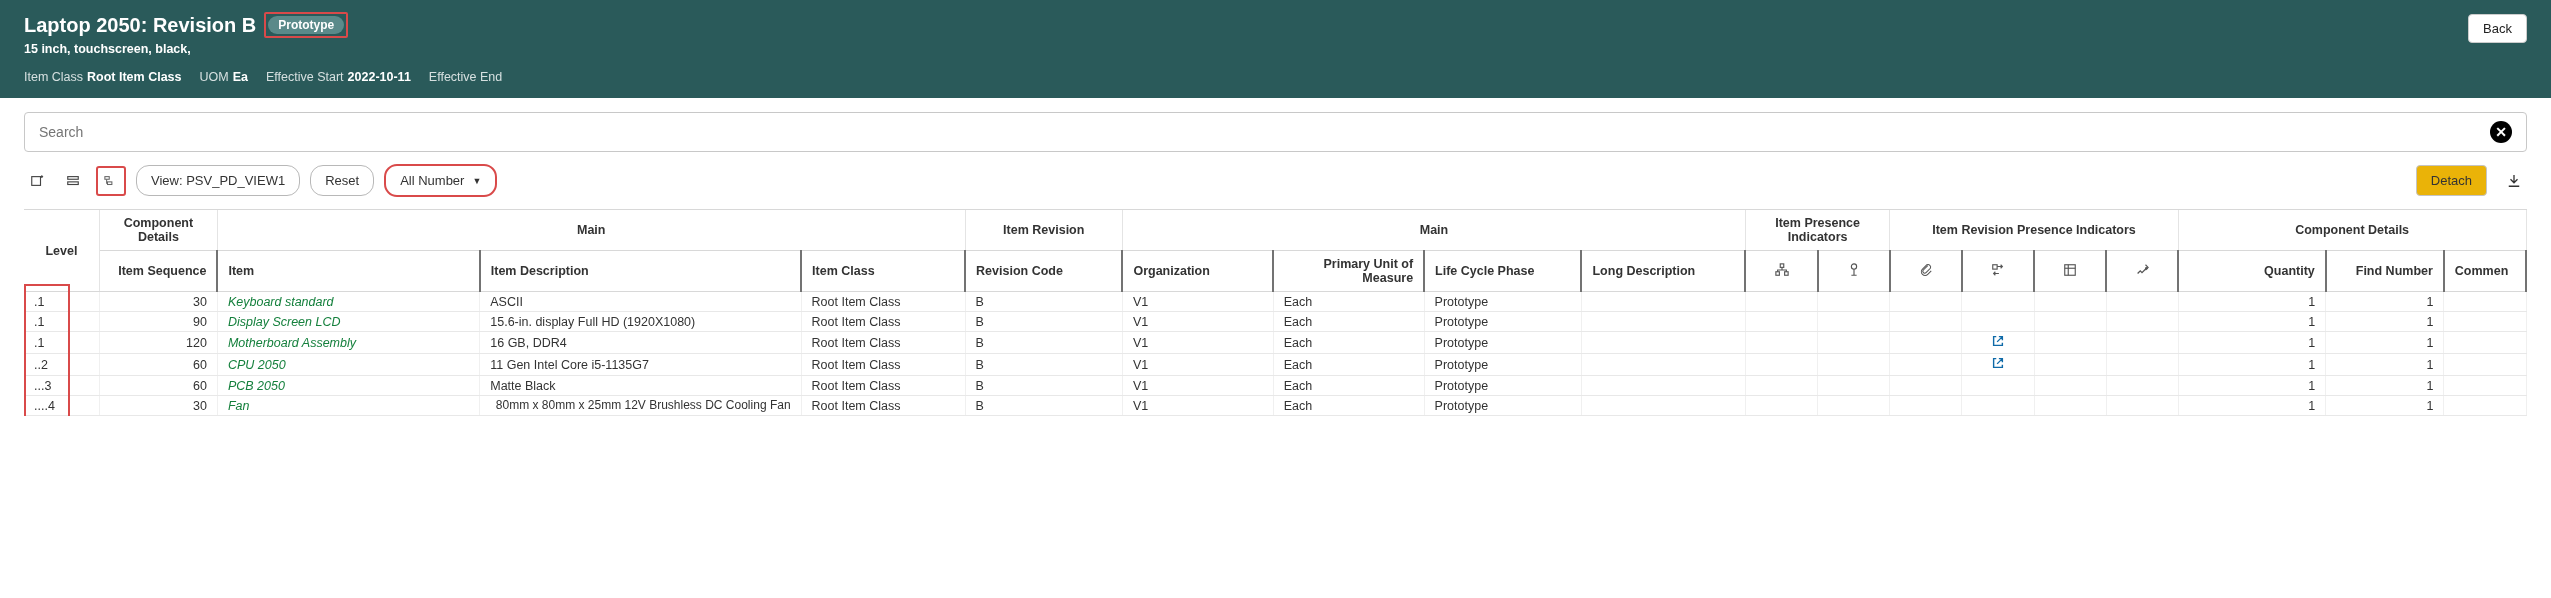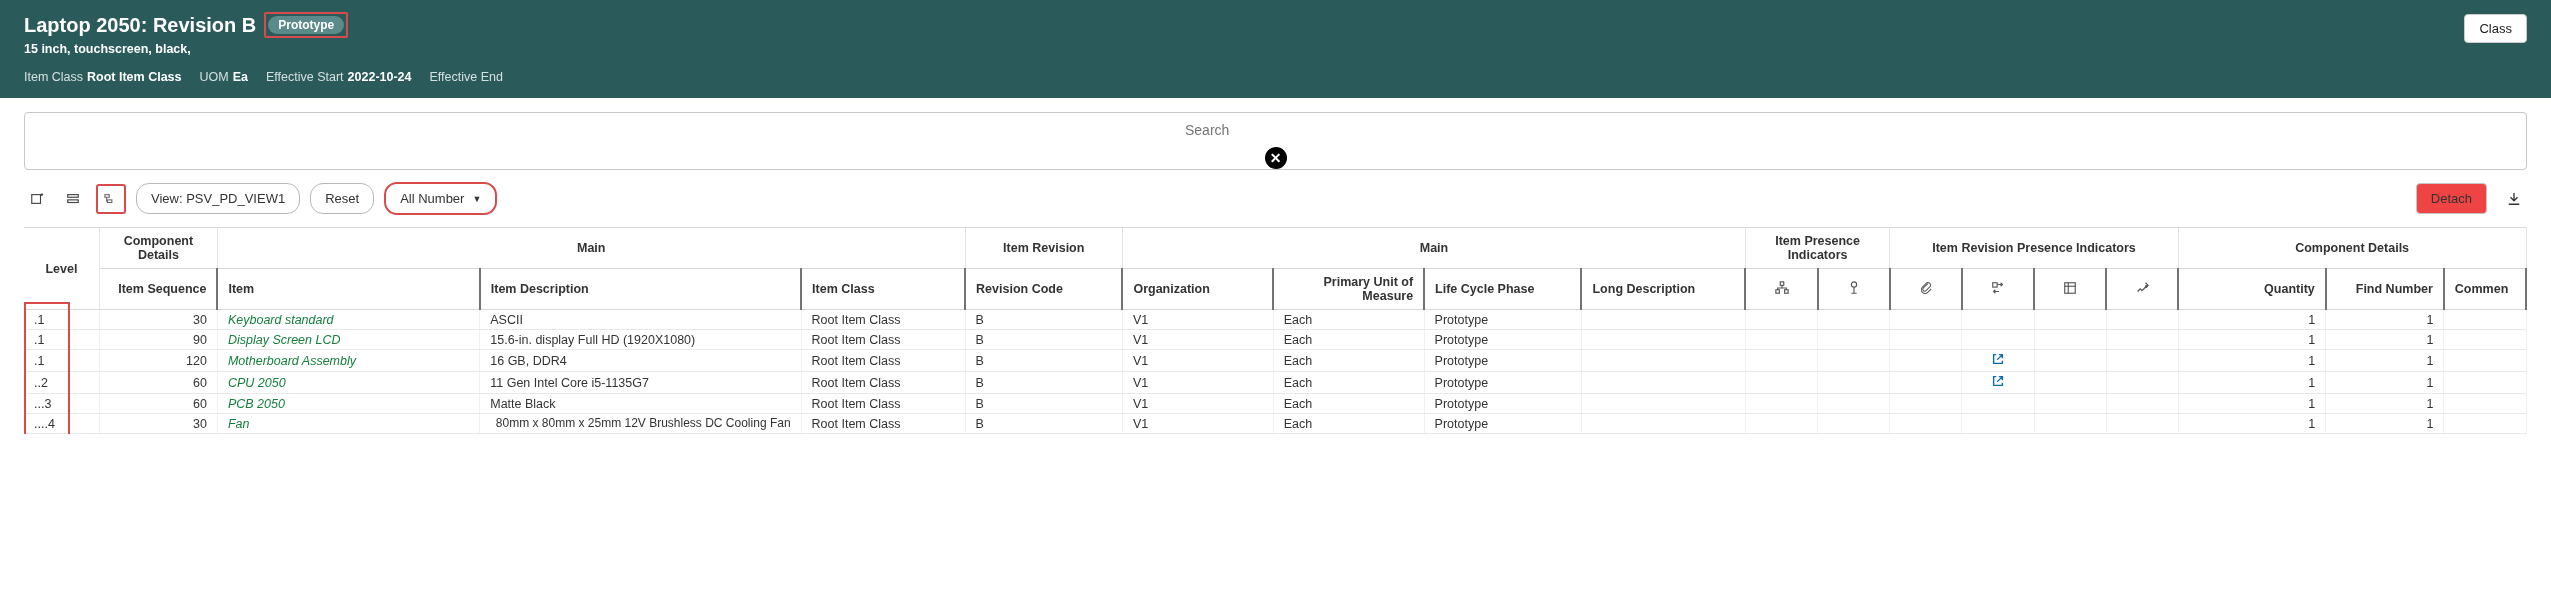--- a/index.html
+++ b/index.html
@@ -10,32 +10,32 @@
   .header-title { font-size: 20px; font-weight: 700; color: #fff; }
   .badge-wrap { border: 2.5px solid #d94a4a; border-radius: 2px; padding: 2px 2px; display: inline-flex; align-items: center; }
   .badge { background: #5a8a8a; color: #fff; border-radius: 14px; padding: 2px 10px; font-size: 12px; font-weight: 600; }
   .header-sub { font-size: 12.5px; font-weight: 600; margin-top: 4px; color: #fff; }
   .header-meta { display: flex; gap: 18px; margin-top: 14px; font-size: 12.5px; }
   .meta-lbl { color: #d6e0e0; font-weight: 400; margin-right: 4px; }
   .meta-val { color: #fff; font-weight: 700; }
   .back-btn { position: absolute; right: 24px; top: 14px; background: #fff; color: #222; border: 1px solid #ccc; border-radius: 4px; padding: 6px 14px; font-size: 13px; font-weight: 500; cursor: pointer; }
 
   .content-wrap { padding: 14px 24px 0 24px; }
-  .search-wrap { position: relative; border: 1px solid #c8c8c8; border-radius: 4px; height: 58px; display: flex; align-items: center; padding: 0 14px; flex-direction: column; }
+  .search-wrap { position: relative; border: 1px solid #c8c8c8; border-radius: 4px; height: 40px; display: flex; align-items: center; padding: 0 14px; }
   .search-input { border: none; outline: none; flex: 1; font-size: 14px; color: #666; background: transparent; }
   .search-clear { width: 22px; height: 22px; background: #000; border-radius: 50%; display: flex; align-items: center; justify-content: center; color: #fff; font-size: 14px; cursor: pointer; font-weight: 700; }
 
   .toolbar { display: flex; align-items: center; gap: 10px; margin-top: 12px; }
   .tb-icon { width: 26px; height: 26px; display: inline-flex; align-items: center; justify-content: center; color: #444; cursor: pointer; font-size: 15px; border-radius: 3px; }
   .tb-icon-hl { border: 2.5px solid #d94a4a; width: 30px; height: 30px; }
   .tb-btn { border: 1px solid #b8b8b8; border-radius: 13px; background: #fff; padding: 7px 14px; font-size: 13px; color: #333; cursor: pointer; }
   .tb-btn-hl { border: 2.5px solid #d94a4a; display: inline-flex; align-items: center; gap: 8px; }
   .tb-caret { font-size: 9px; }
   .toolbar-right { margin-left: auto; display: flex; align-items: center; gap: 14px; }
-  .detach-btn { background: #ef4444; border: 1px solid #c4c4c4; border-radius: 4px; padding: 7px 14px; font-size: 13px; color: #333; cursor: pointer; }
+  .detach-btn { background: #eab308; border: 1px solid #c4c4c4; border-radius: 4px; padding: 7px 14px; font-size: 13px; color: #333; cursor: pointer; }
 
   .table-scroll { margin-top: 12px; overflow-x: auto; border-top: 1px solid #d8d8d8; }
   table { border-collapse: collapse; width: 100%; min-width: 1530px; table-layout: fixed; }
   th, td { padding: 6px 10px; font-size: 12.5px; text-align: left; vertical-align: middle; overflow: hidden; text-overflow: ellipsis; }
   th { color: #333; font-weight: 700; }
   thead tr.group-row th { border-bottom: 1px solid #d8d8d8; border-right: 1px solid #e4e4e4; text-align: center; height: 38px; }
   thead tr.col-row th { border-bottom: 1px solid #d8d8d8; border-right: 2px solid #737373; height: 38px; }
   tbody td { border-bottom: 1px solid #e8e8e8; border-right: 1px solid #f0f0f0; height: 20px; padding-top: 2px; padding-bottom: 2px; white-space: nowrap; }
   td.num, th.num { text-align: right; }
   td.link a { color: #15803d; text-decoration: none; font-style: italic; }
@@ -56,24 +56,24 @@
   <div class="header-title-row">
     <span class="header-title">Laptop 2050: Revision B</span>
     <span class="badge-wrap">
       <span class="badge">Prototype</span>
     </span>
   </div>
   <div class="header-sub">15 inch, touchscreen, black,</div>
   <div class="header-meta" id="header-meta">
       <span><span class="meta-lbl">Item Class</span><span class="meta-val">Root Item Class</span></span>
       <span><span class="meta-lbl">UOM</span><span class="meta-val">Ea</span></span>
-      <span><span class="meta-lbl">Effective Start</span><span class="meta-val">2022-10-24</span></span>
+      <span><span class="meta-lbl">Effective Start</span><span class="meta-val">2022-10-11</span></span>
       <span><span class="meta-lbl">Effective End</span><span class="meta-val"></span></span>
     </div>
-  <button class="back-btn">Class</button>
+  <button class="back-btn">Back</button>
 </div>
 
 <div class="content-wrap">
   <div class="search-wrap">
     <input class="search-input" placeholder="Search" style="">
     <span class="search-clear">✕</span>
   </div>
 
   <div class="toolbar">
     <span class="tb-icon">

